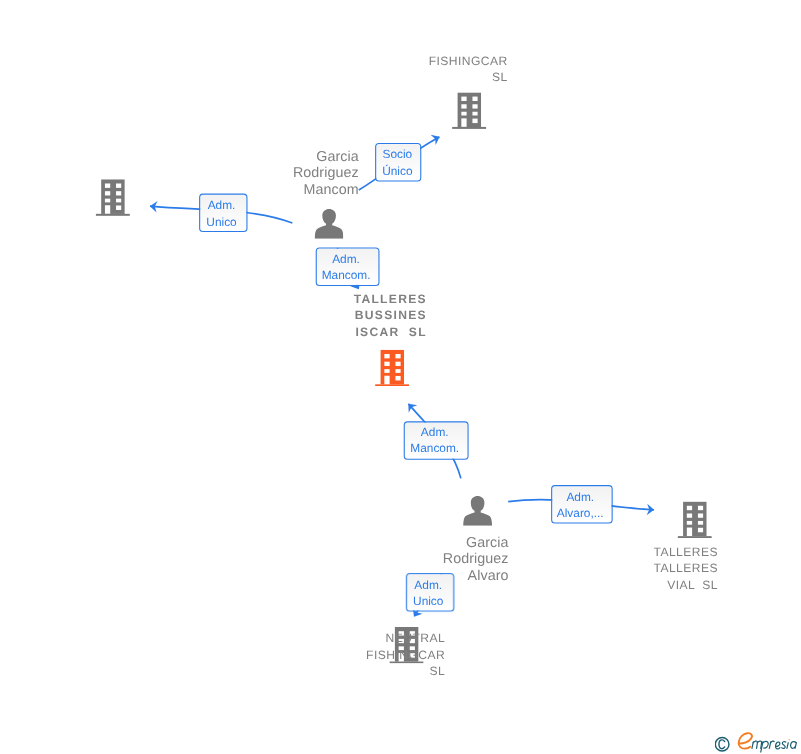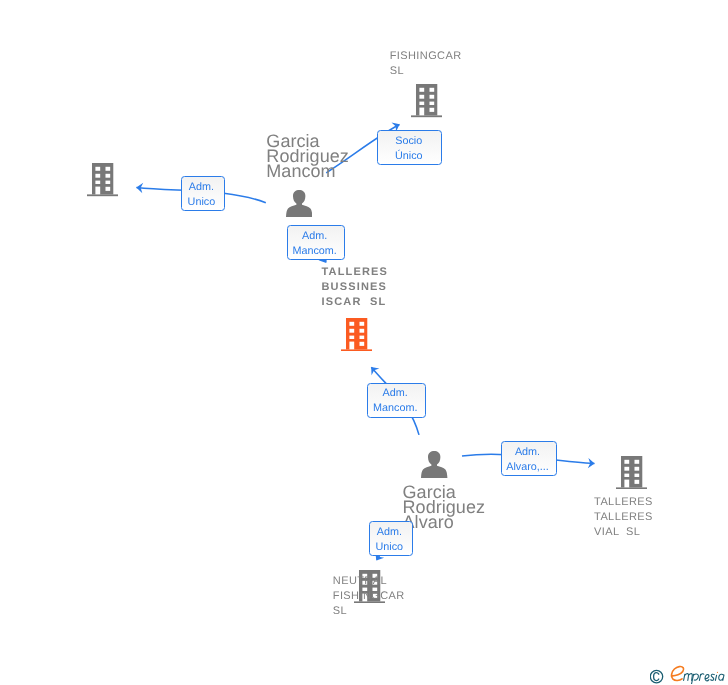--- a/index.html
+++ b/index.html
@@ -3,24 +3,24 @@
 <meta charset="utf-8">
 <title>Empresia relationship graph</title>
 <style>
   html,body{margin:0;padding:0;}
   body{width:728px;height:685px;background:#ffffff;-webkit-font-smoothing:antialiased;text-rendering:geometricPrecision;
        font-family:"Liberation Sans",sans-serif;overflow:hidden;position:relative;}
   #graph{position:absolute;left:0;top:0;width:728px;height:685px;background:#fff;}
   svg.layer{position:absolute;left:0;top:0;width:728px;height:685px;overflow:visible;}
   .node{position:absolute;}
   .node-icon{display:block;}
-  .nlabel{position:absolute;white-space:pre;text-align:left;color:#808080;transform:translateZ(0);}
+  .nlabel{position:absolute;white-space:pre;text-align:right;color:#808080;transform:translateZ(0);}
   .co-label{font-size:11px;line-height:15px;letter-spacing:0.4px;}
   .co-label.hl{font-weight:bold;letter-spacing:1.17px;}
-  .pe-label{font-size:18px;line-height:15px;letter-spacing:0.05px;}
+  .pe-label{font-size:13px;line-height:15px;letter-spacing:0.05px;}
   .elabel{position:absolute;box-sizing:border-box;border:1.3px solid #2B7CE9;border-radius:3.5px;
           background:linear-gradient(#f2f2f2,#ffffff);color:#2B7CE9;font-size:10.8px;line-height:15px;text-align:center;
           display:flex;flex-direction:column;justify-content:center;align-items:center;padding-top:2px;padding-right:2.4px;box-sizing:border-box;}
   .elabel>div{transform:translateZ(0);}
   #watermark{position:absolute;left:650px;top:664px;}
 </style>
 </head>
 <body>
 
 <div id="graph">
@@ -178,21 +178,21 @@
     <rect x="84" y="236" width="48" height="77"></rect>
     <rect x="185" y="238" width="47" height="41"></rect>
    </g>
       </svg>
     </div>
     <div class="nlabel co-label" style="left: 332.802px; top: 574px; visibility: visible;"><div>NEUTRAL</div><div>FISHINGCAR</div><div>SL</div></div>
     <div class="elabel" style="left: 180.5px; top: 176.4px; width: 44.2px; height: 34.8px;">
       <div>Adm.</div>
       <div>Unico</div>
     </div>
-    <div class="elabel" style="left: 341.45px; top: 130.2px; width: 65px; height: 34.8px; margin-left: 36px;">
+    <div class="elabel" style="left: 341.45px; top: 130.2px; width: 42px; height: 34.8px;">
       <div>Socio</div>
       <div>Único</div>
     </div>
     <div class="elabel" style="left: 286.85px; top: 225.4px; width: 57.9px; height: 34.4px;">
       <div>Adm.</div>
       <div>Mancom.</div>
     </div>
     <div class="elabel" style="left: 366.75px; top: 383.4px; width: 59.3px; height: 34.2px;">
       <div>Adm.</div>
       <div>Mancom.</div>

